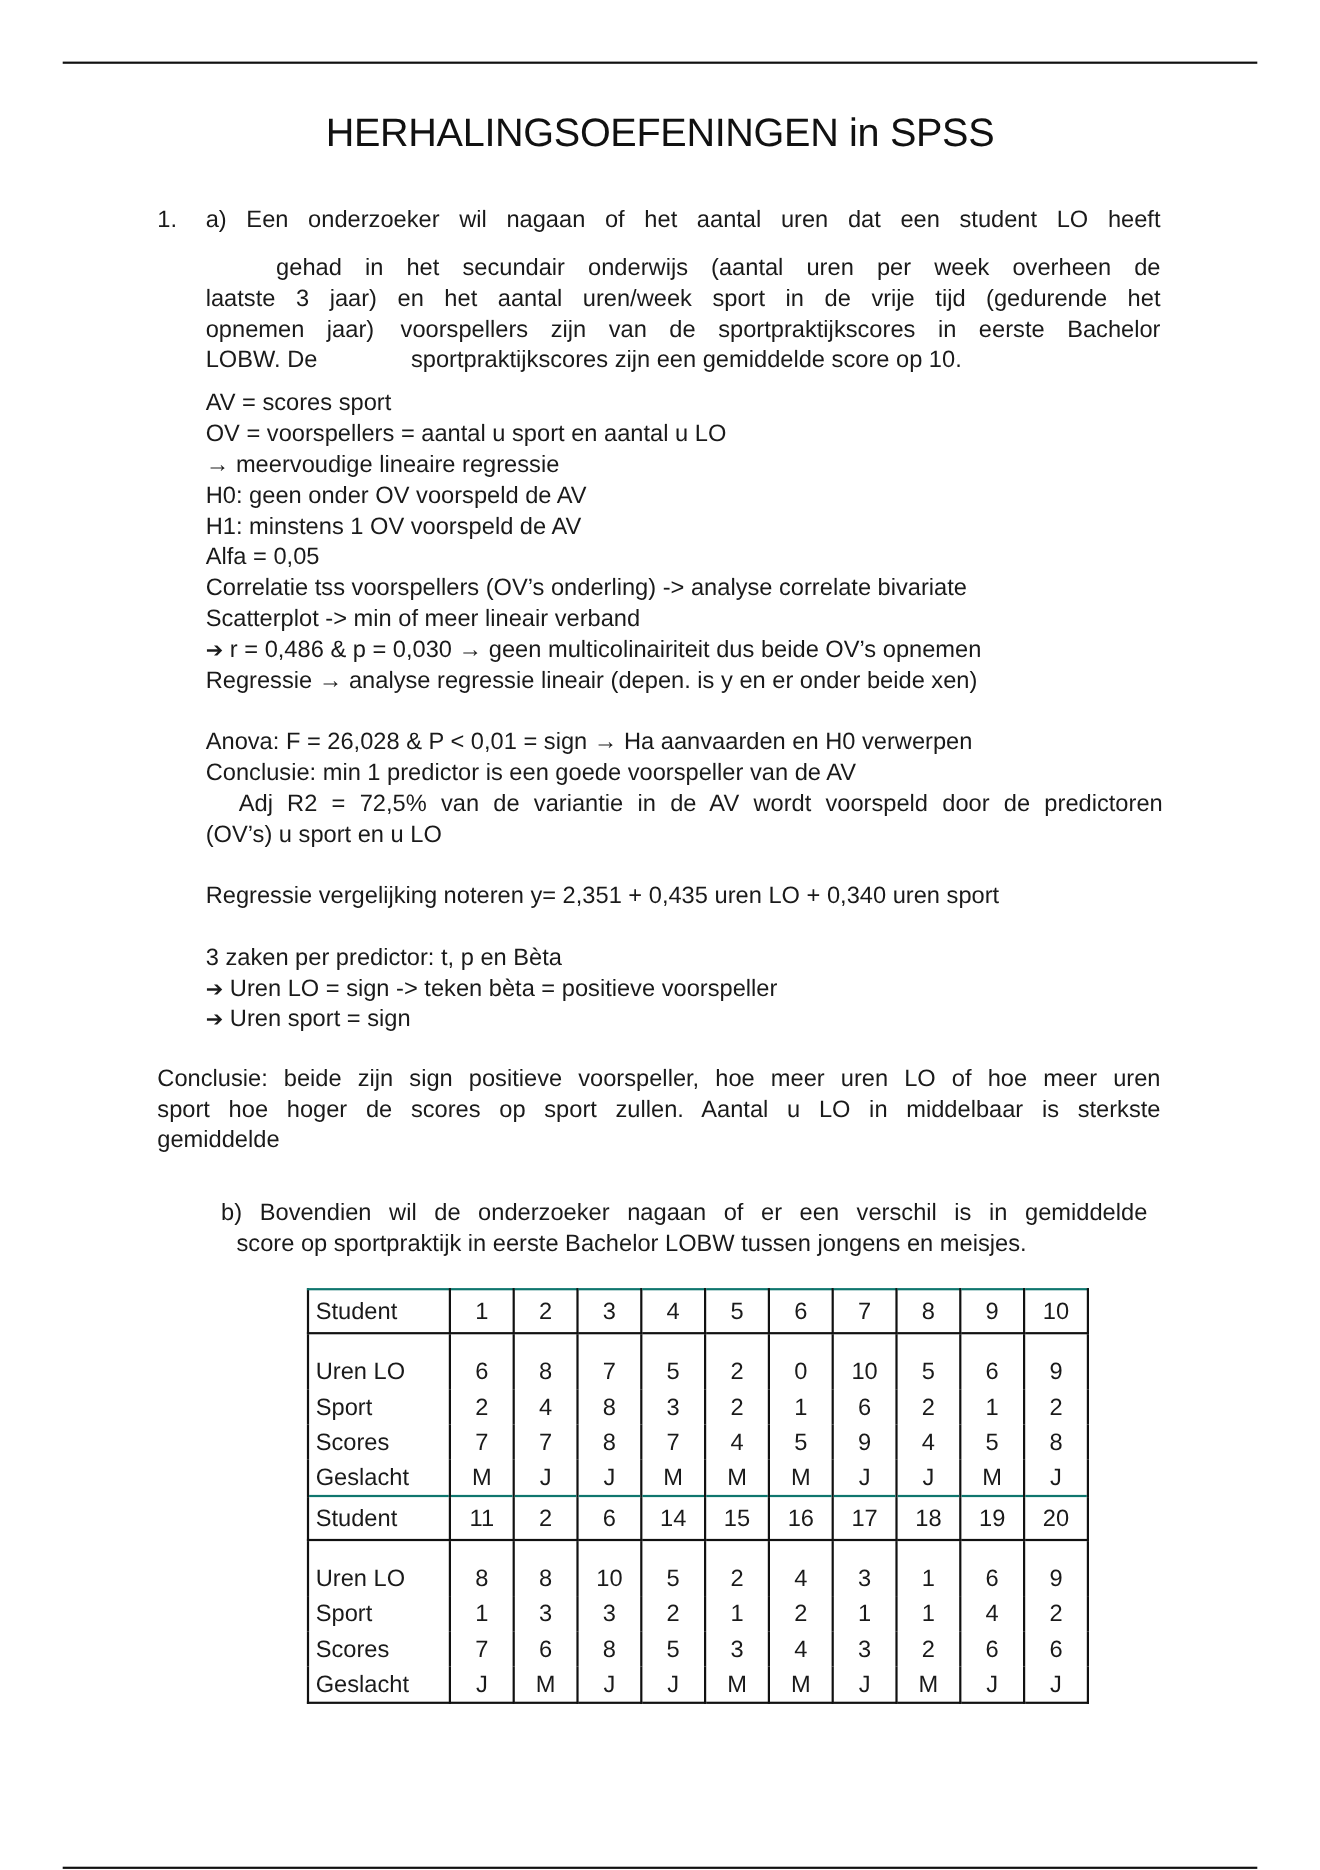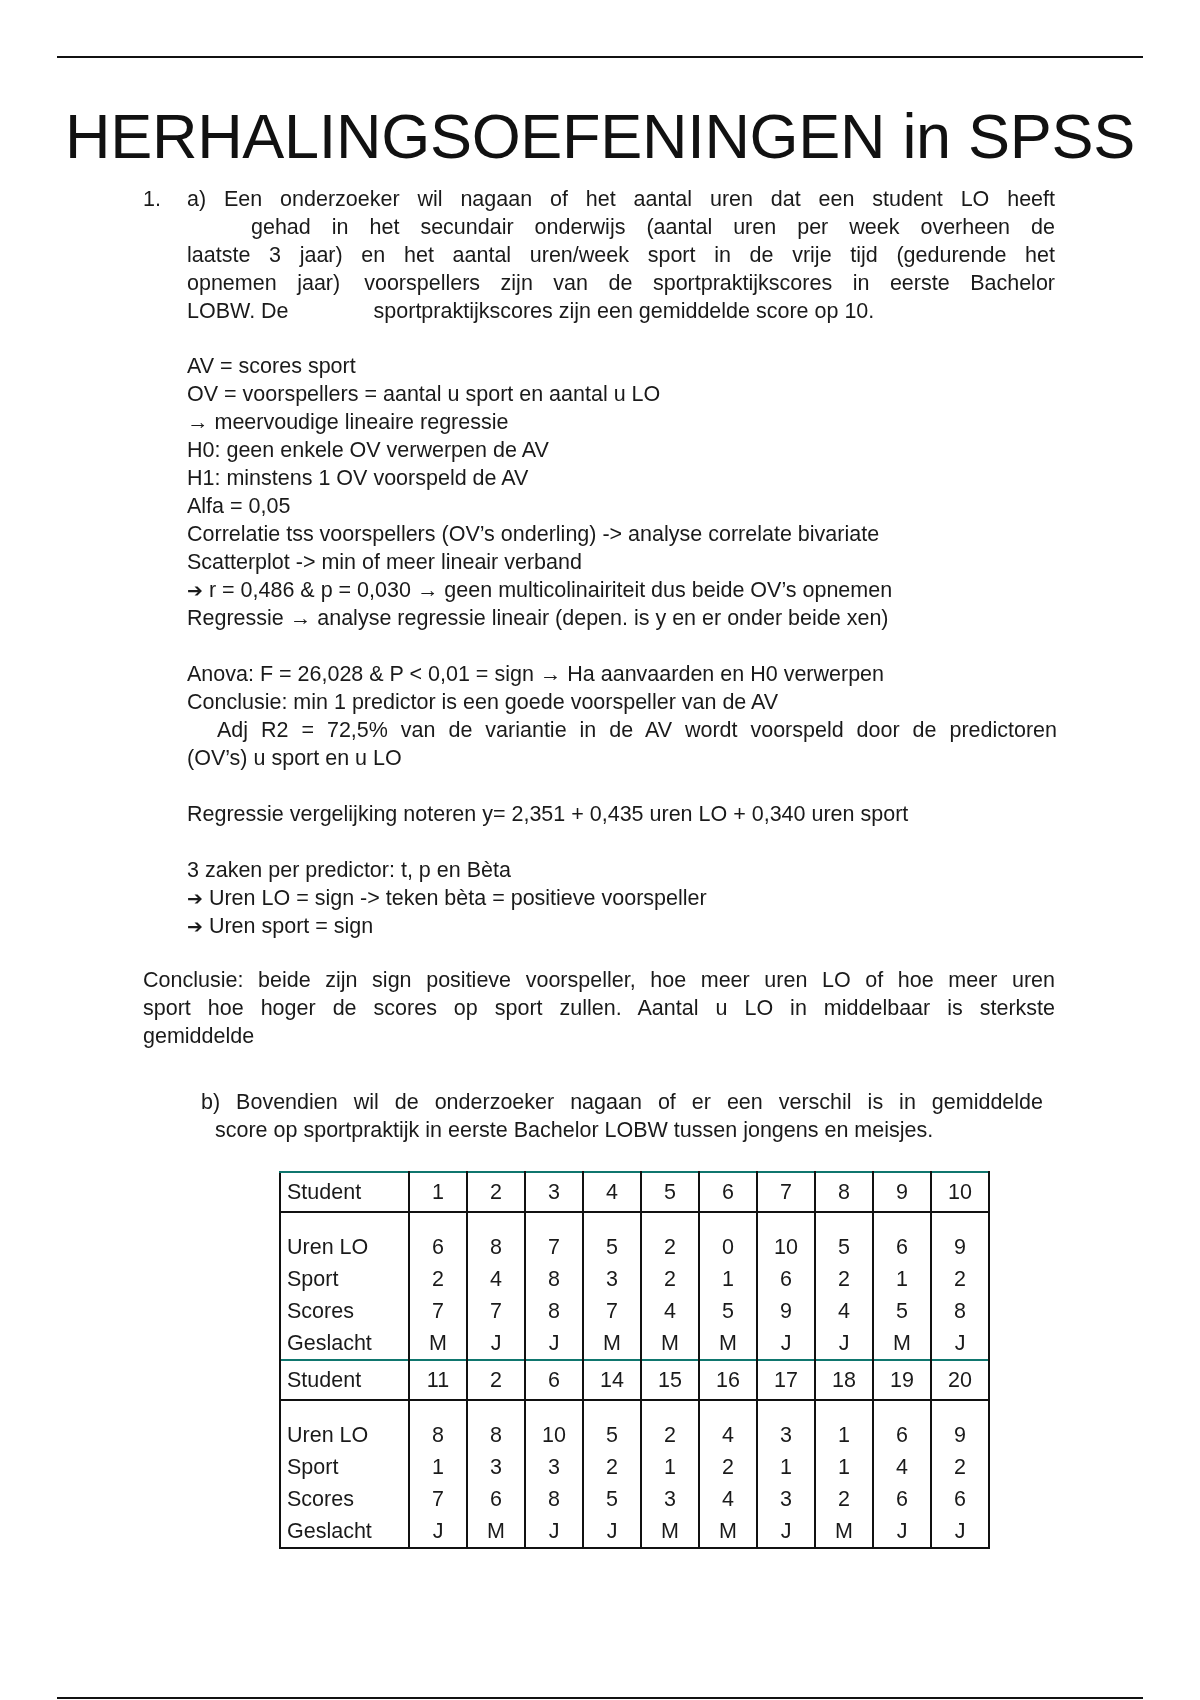--- a/index.html
+++ b/index.html
@@ -5,28 +5,28 @@
     html, body { margin: 0; padding: 0; background: #ffffff; }
     body {
       width: 1200px; height: 1700px; position: relative; overflow: hidden;
       font-family: "Liberation Sans", sans-serif; color: #1a1a1a;
     }
     .rule { position: absolute; left: 57px; width: 1086px; height: 2px; background: #111; }
     .rule.top { top: 56px; }
     .rule.bottom { top: 1697px; }
     .title {
       position: absolute; top: 100px; left: 0; width: 1200px; text-align: center;
-      font-size: 63px; letter-spacing: -0.3px; color: #111;
+      font-size: 36px; letter-spacing: -0.3px; color: #111;
     }
     .text { position: absolute; font-size: 21.5px; line-height: 28px; }
     .q-num { position: absolute; left: 143px; top: 185px; font-size: 21.5px; line-height: 28px; }
     .q-a { left: 187px; top: 185px; width: 868px; }
     .q-a .ln { display: block; text-align: justify; text-align-last: justify; white-space: normal; }
     .q-a .ln.last { text-align-last: left; }
-    .indent { padding-left: 64px; }
+    .indent { padding-left: 64px; margin-top: 16px; }
     .tab-gap { display: inline-block; width: 24px; }
     .tab-gap2 { display: inline-block; width: 85px; }
     .block { left: 187px; width: 870px; }
     .line { display: block; height: 28px; white-space: nowrap; }
     .arrow-bold { font-weight: bold; font-family: "DejaVu Sans", sans-serif; font-size: 19px; }
     .conclusion { left: 143px; top: 966px; width: 912px; }
     .conclusion .ln { display: block; text-align: justify; text-align-last: justify; }
     .conclusion .ln.last { text-align-last: left; }
     .q-b { left: 201px; top: 1088px; width: 842px; }
     .q-b .ln { display: block; text-align: justify; text-align-last: justify; }
@@ -60,21 +60,21 @@
   <span class="ln indent">gehad in het secundair onderwijs (aantal uren per week overheen de</span>
   <span class="ln">laatste 3 jaar) en het aantal uren/week sport in de vrije tijd (gedurende het</span>
   <span class="ln"><span>opnemen jaar)</span><span class="tab-gap"></span><span>voorspellers zijn van de sportpraktijkscores in eerste Bachelor</span></span>
   <span class="ln last"><span>LOBW. De</span><span class="tab-gap2"></span><span>sportpraktijkscores zijn een gemiddelde score op 10.</span></span>
 </div>
 
 <div class="text block" style="top:352px;">
   <span class="line">AV = scores sport</span>
   <span class="line">OV = voorspellers = aantal u sport en aantal u LO</span>
   <span class="line">→ meervoudige lineaire regressie</span>
-  <span class="line">H0: geen enkele OV verwerpen de AV</span>
+  <span class="line">H0: geen onder OV voorspeld de AV</span>
   <span class="line">H1: minstens 1 OV voorspeld de AV</span>
   <span class="line">Alfa = 0,05</span>
   <span class="line">Correlatie tss voorspellers (OV’s onderling) -&gt; analyse correlate bivariate</span>
   <span class="line">Scatterplot -&gt; min of meer lineair verband</span>
   <span class="line"><span class="arrow-bold">➔</span> <span>r = 0,486 &amp; p = 0,030 → geen multicolinairiteit dus beide OV’s opnemen</span></span>
   <span class="line">Regressie → analyse regressie lineair (depen. is y en er onder beide xen)</span>
 </div>
 
 <div class="text block" style="top:660px;">
   <span class="line">Anova: F = 26,028 &amp; P &lt; 0,01 = sign → Ha aanvaarden en H0 verwerpen</span>

